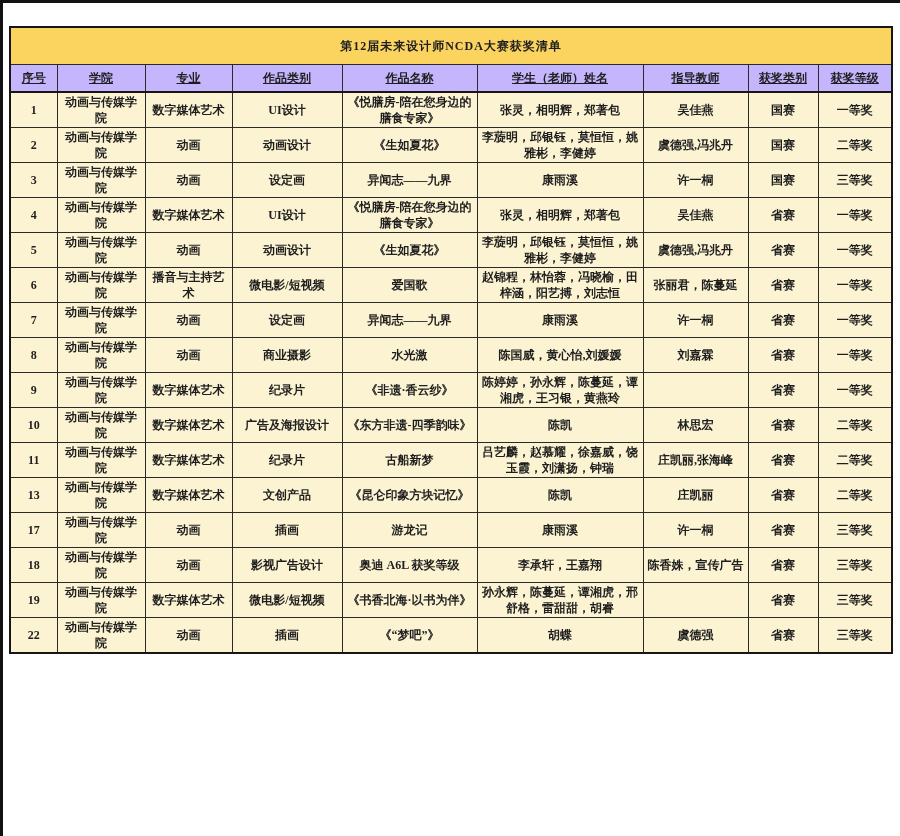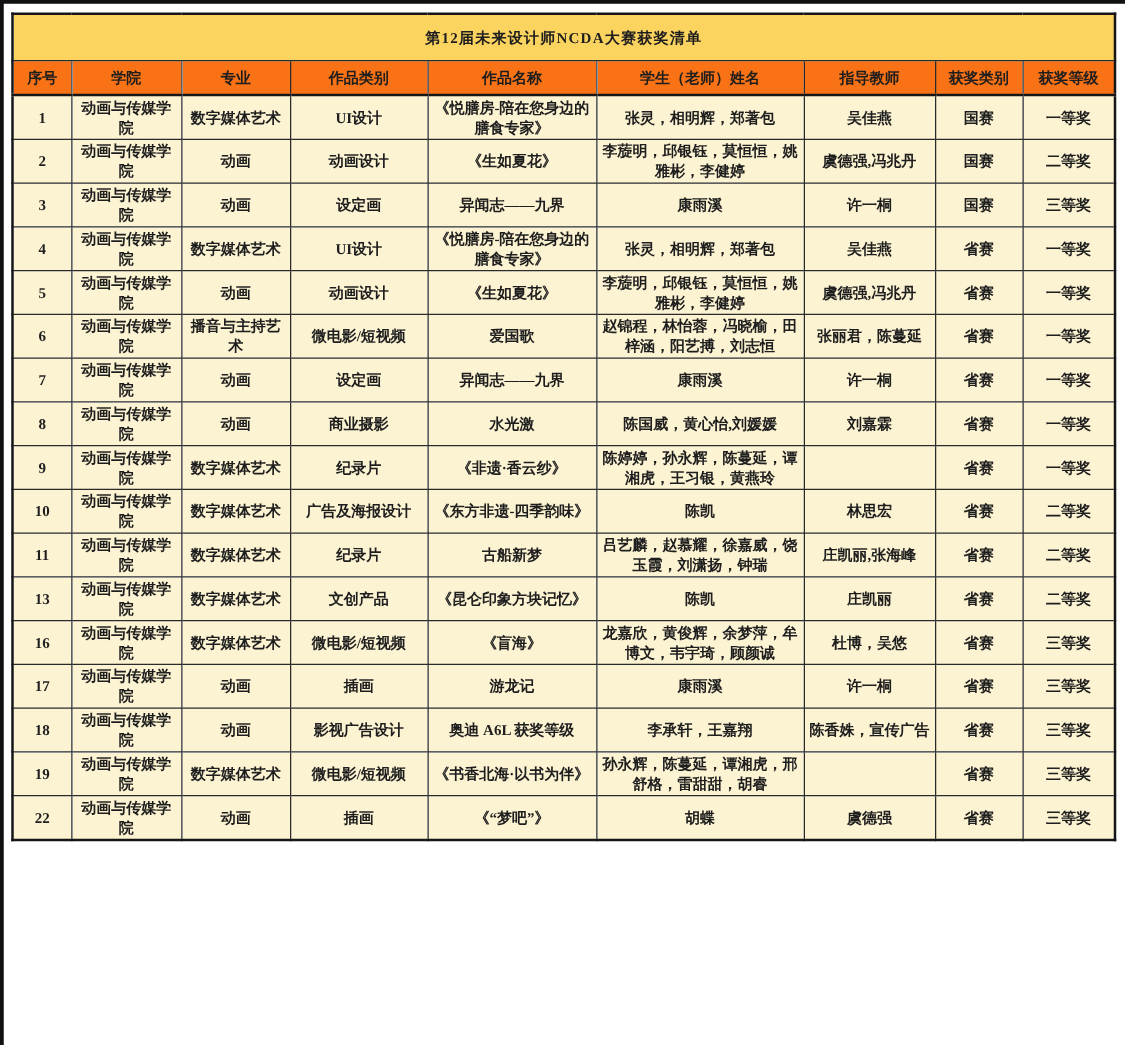--- a/index.html
+++ b/index.html
@@ -8,21 +8,21 @@
     background: #ffffff;
     font-family: "Liberation Serif", "DejaVu Serif", serif;
   }
   .page {
     position: relative;
     width: 900px;
     height: 836px;
     box-sizing: border-box;
     border-top: 3px solid #111111;
     border-left: 3px solid #111111;
-    padding: 7px 8px 0 6px;
+    padding: 23px 8px 0 6px;
     overflow: hidden;
     background: #ffffff;
   }
   table.awards {
     border-collapse: collapse;
     table-layout: fixed;
     width: 882px;
     font-weight: bold;
     color: #1e1e1e;
   }
@@ -41,23 +41,24 @@
   }
   th.table-title {
     height: 34px;
     font-size: 17px;
     letter-spacing: 1px;
     background: #fbd35f;
     border-bottom: 2px solid #161616;
   }
   tr.header-row th {
     height: 24px;
-    background: #f97316;
+    background: #c4b5fd;
     border-bottom: 2px solid #161616;
     font-size: 12px;
+    text-decoration: underline;
   }
   tbody td {
     background: #fcf3d2;
     height: 16px;
   }
 </style>
 </head>
 <body>
 
 <div class="page">
@@ -216,31 +217,20 @@
           <td>动画与传媒学院</td>
           <td>数字媒体艺术</td>
           <td>文创产品</td>
           <td>《昆仑印象方块记忆》</td>
           <td>陈凯</td>
           <td>庄凯丽</td>
           <td>省赛</td>
           <td>二等奖</td>
         </tr>
         <tr>
-          <td>16</td>
-          <td>动画与传媒学院</td>
-          <td>数字媒体艺术</td>
-          <td>微电影/短视频</td>
-          <td>《盲海》</td>
-          <td>龙嘉欣，黄俊辉，余梦萍，牟博文，韦宇琦，顾颜诚</td>
-          <td>杜博，吴悠</td>
-          <td>省赛</td>
-          <td>三等奖</td>
-        </tr>
-        <tr>
           <td>17</td>
           <td>动画与传媒学院</td>
           <td>动画</td>
           <td>插画</td>
           <td>游龙记</td>
           <td>康雨溪</td>
           <td>许一桐</td>
           <td>省赛</td>
           <td>三等奖</td>
         </tr>

